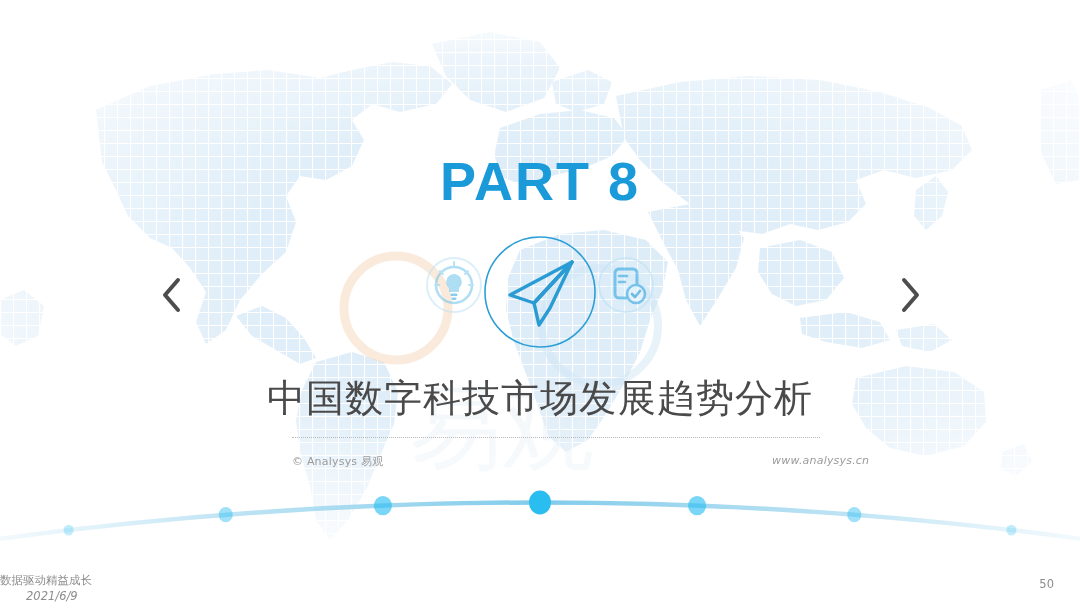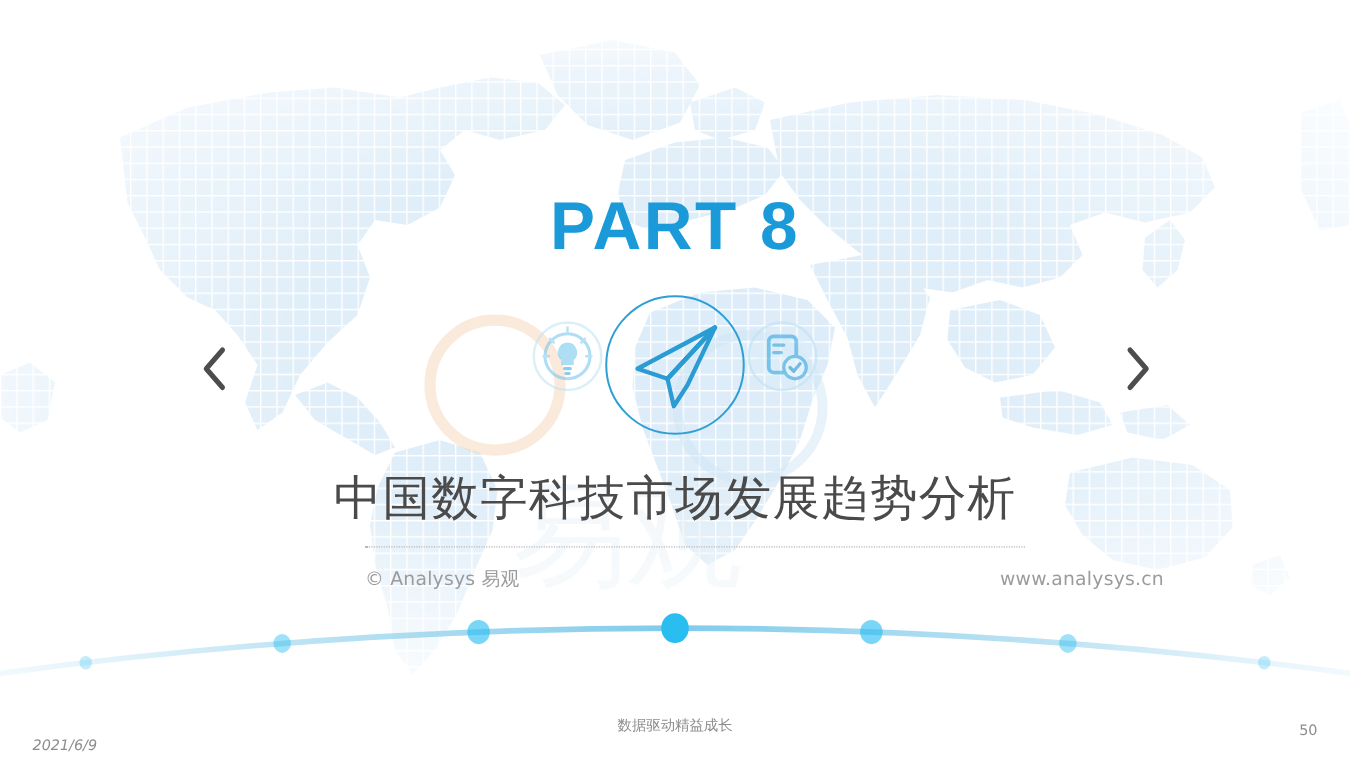--- a/index.html
+++ b/index.html
@@ -140,27 +140,27 @@
     position: absolute;
     left: 292px;
     top: 437px;
     width: 528px;
     height: 1px;
     border-top: 1px dotted #b9b9b9;
   }
   .credit {
     position: absolute;
     top: 454px;
-    font-size: 15px;
+    font-size: 11px;
     color: #9b9b9b;
     letter-spacing: 0.2px;
     font-family: "DejaVu Sans", "Liberation Sans", sans-serif;
   }
   .credit.left  { left: 292px; }
-  .credit.right { left: 800px; }
+  .credit.right { left: 772px; font-style: italic; }
 
   
   .arc-layer {
     position: absolute;
     left: 0;
     top: 455px;
     width: 1080px;
     height: 105px;
     pointer-events: none;
   }
@@ -170,21 +170,21 @@
     position: absolute;
     left: 0;
     top: 573px;
     width: 1080px;
     height: 24px;
     font-size: 11.5px;
     color: #8d8d8d;
     font-family: "DejaVu Sans", "Liberation Sans", sans-serif;
   }
   .footer .f-date { position: absolute; left: 26px;  top: 16px; font-style: italic; }
-  .footer .f-mid  { position: absolute; left: 0; top: 0; width: 1080px; text-align: center; }
+  .footer .f-mid  { position: absolute; left: 0; top: 0; width: 1080px; }
   .footer .f-page { position: absolute; right: 26px; top: 4px; }
 </style>
 </head>
 <body>
 
 <div id="slide">
 
   <div class="map-layer">
     <svg width="1080" height="560" viewBox="0 0 1080 560" xmlns="http://www.w3.org/2000/svg">
       <defs>

